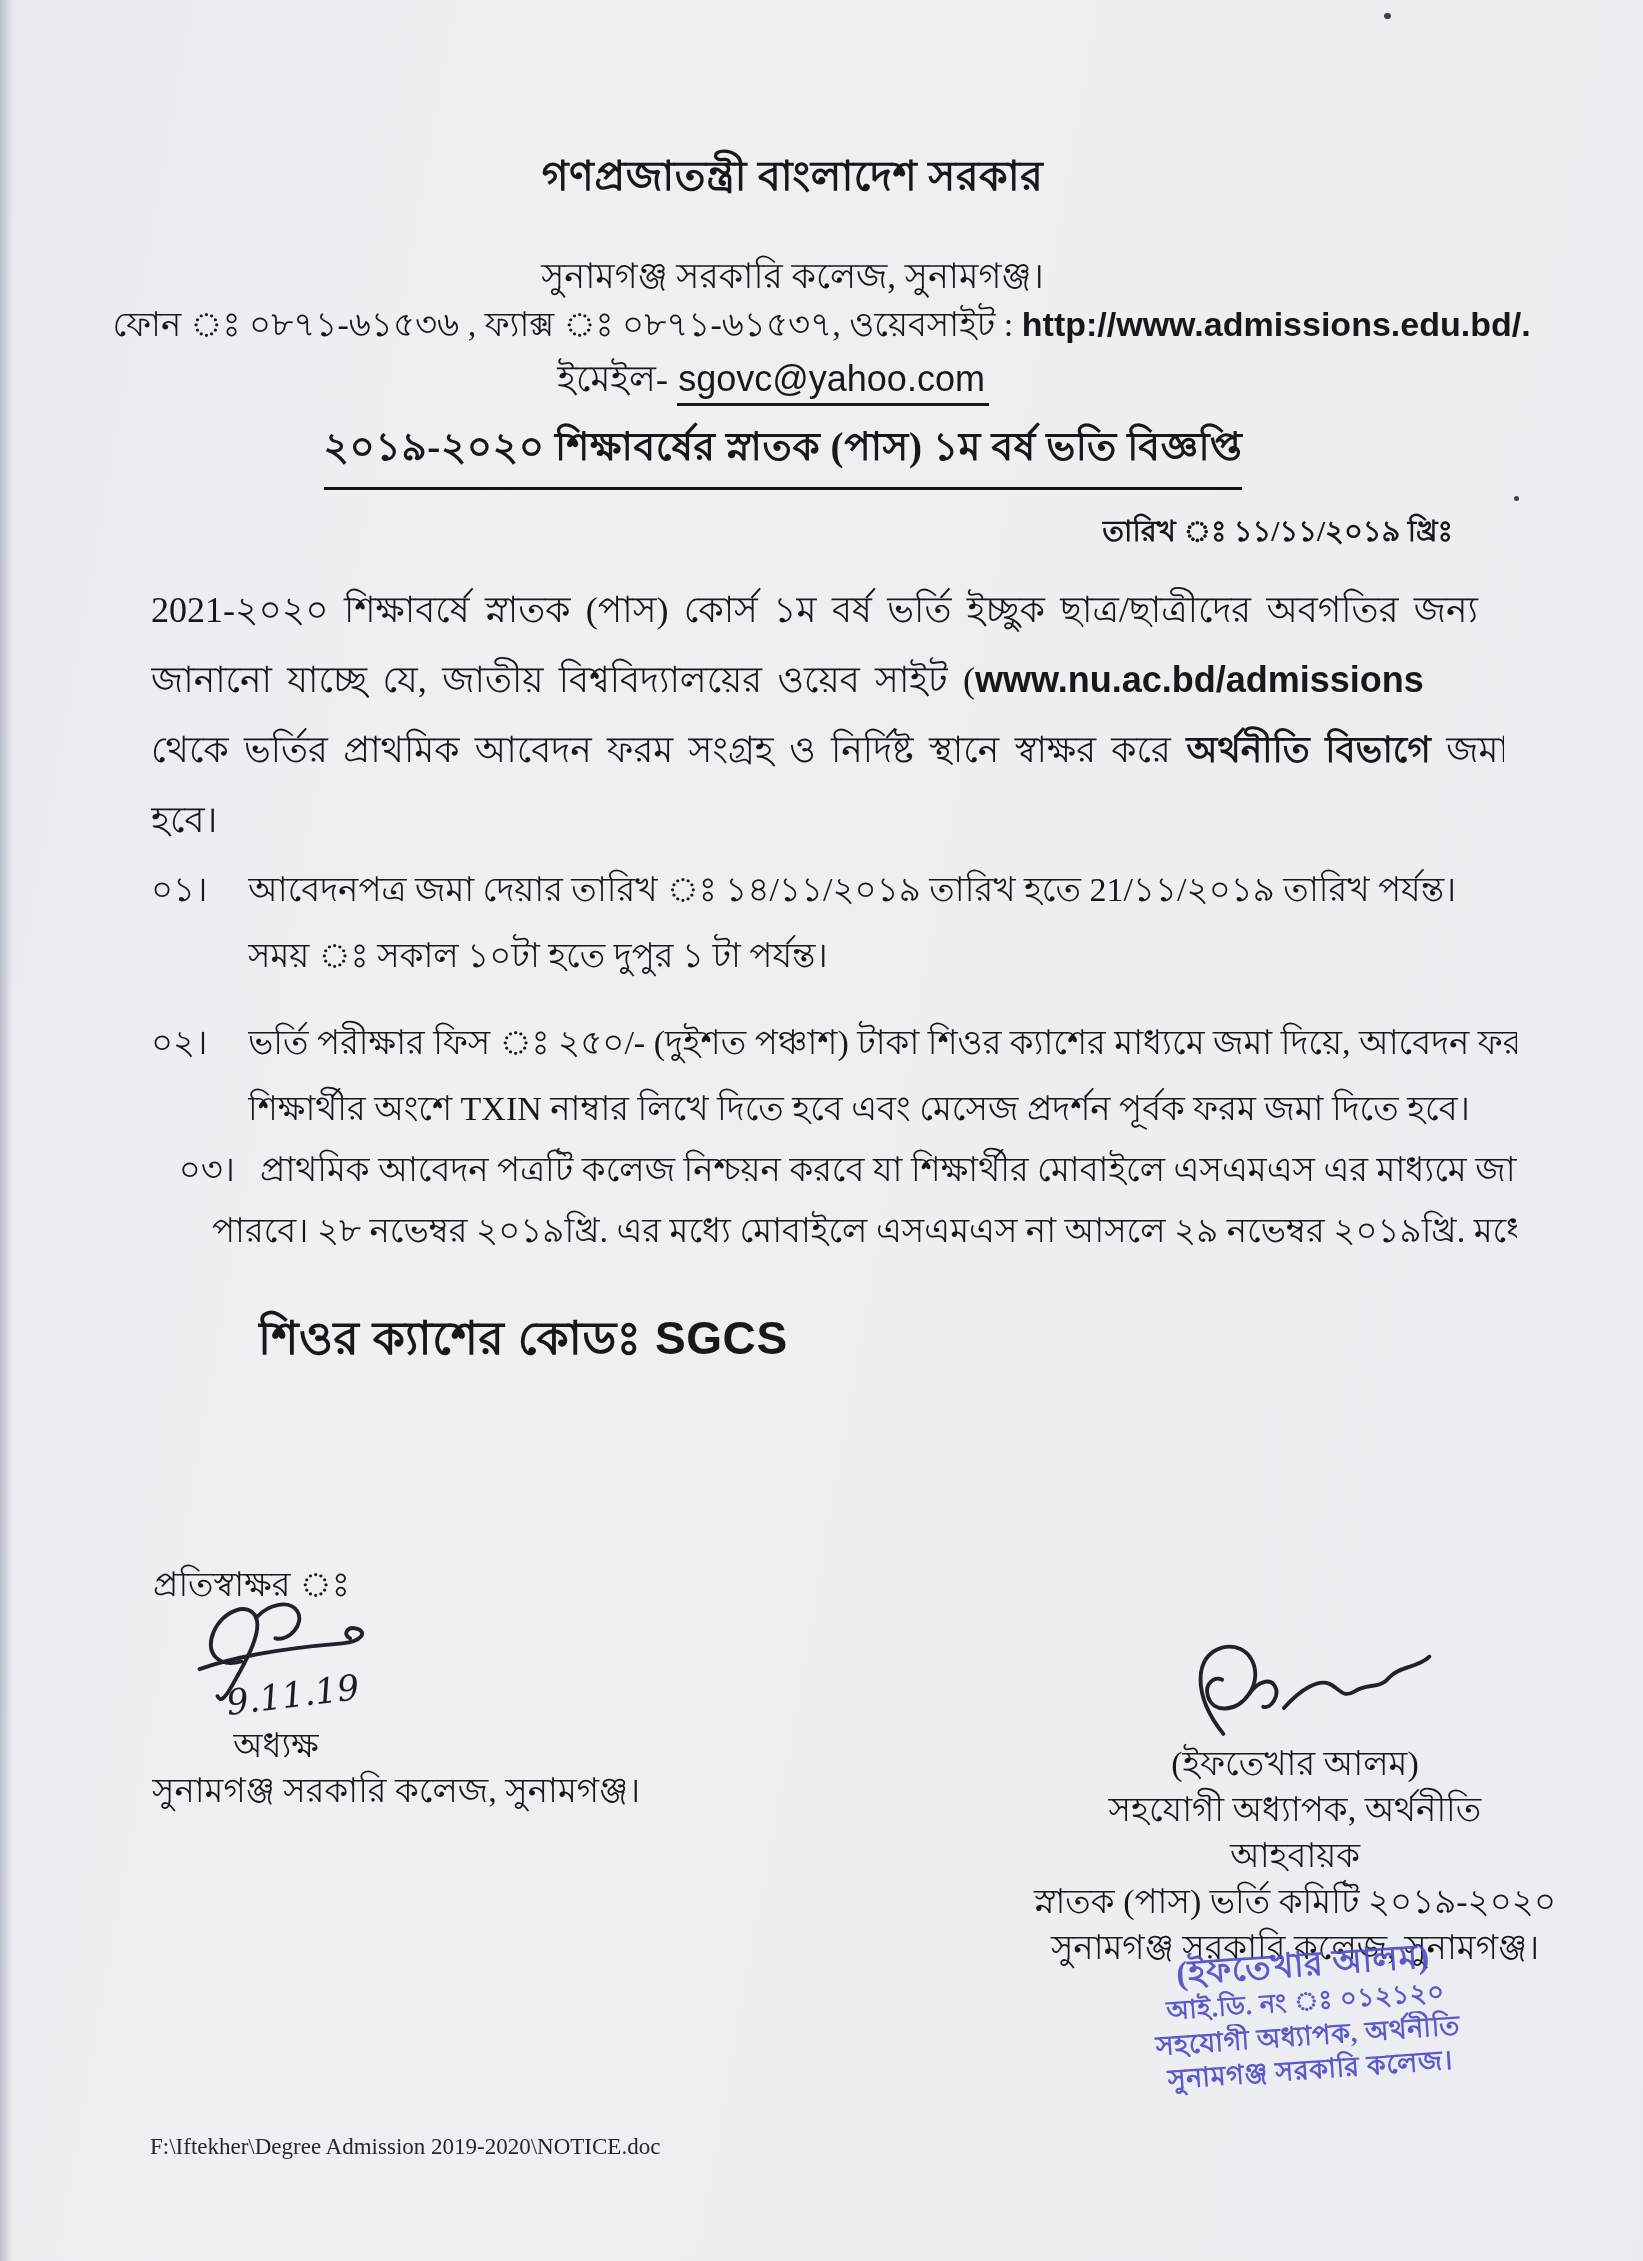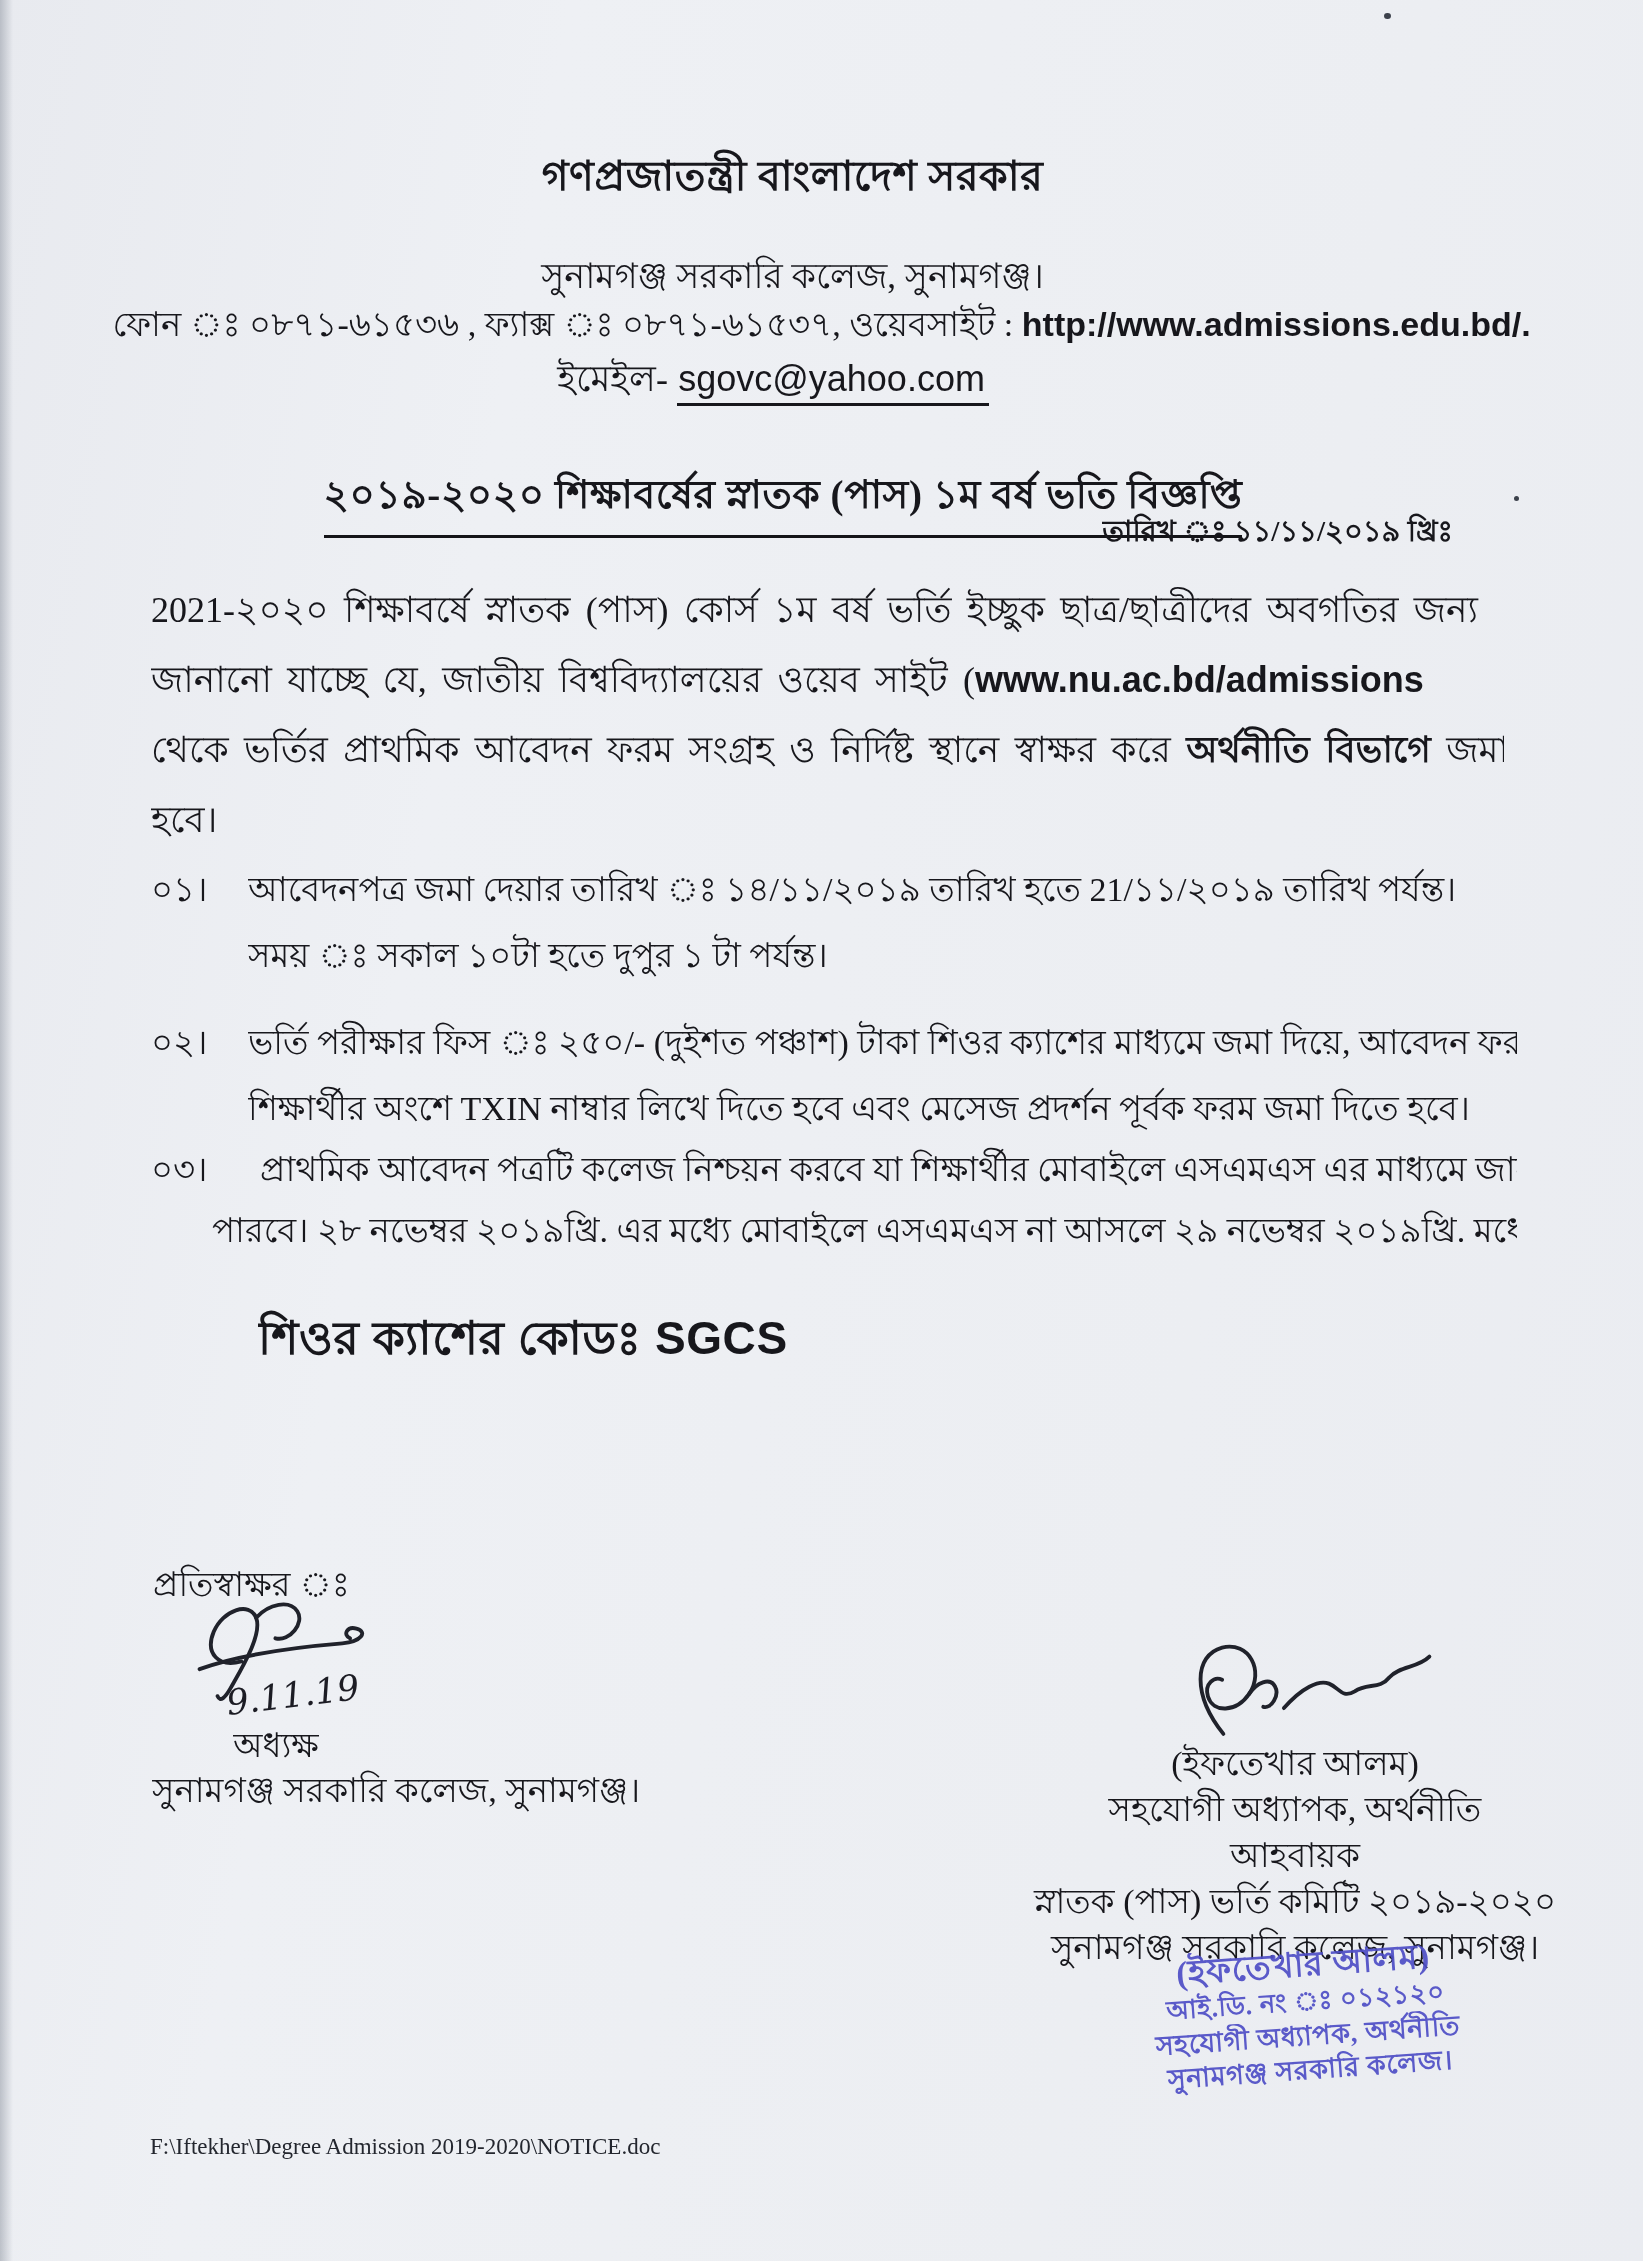--- a/index.html
+++ b/index.html
@@ -20,31 +20,31 @@
   .center{text-align:center;}
   .abs{position:absolute;}
 
   .head-gov{left:0;right:58px;top:144px;font-size:41px;font-weight:bold;letter-spacing:0.6px;}
   .head-office{left:0;right:58px;top:204px;font-size:31px;}
   .head-college{left:0;right:58px;top:249px;font-size:35px;}
   .head-contact{left:0;right:0;top:298px;font-size:34px;}
   .head-email{left:0;right:97px;top:351px;font-size:36px;}
   .u-email{display:inline-block;border-bottom:3.9px solid #17171c;padding:0 3.9px 2.6px 1.3px;}
 
-  .title-row{left:0;right:77px;top:464px;}
+  .title-row{left:0;right:77px;top:416px;}
   .title-text{display:inline-block;font-size:39px;font-weight:bold;
     border-bottom:3.9px solid #141418;padding-bottom:6.4px;letter-spacing:0.6px;}
   .date-row{right:190px;top:508px;font-size:29px;font-weight:bold;}
 
   .intro{left:151px;width:1353px;top:575px;font-size:36px;}
   .intro .line{height:70px;line-height:70px;word-spacing:6.4px;}
   .u-link{display:inline-block;border-bottom:4.5px solid #141418;padding-bottom:1.3px;}
 
   .item{left:151px;width:1366px;font-size:34px;}
-  .item-1{top:857px;} .item-2{top:1010px;} .item-3{top:1139px;}
+  .item-1{top:857px;} .item-2{top:1010px;} .item-3{top:1139px;text-align:right;}
   .item .num{position:absolute;left:0;top:0;width:84px;}
   .item .body-1{margin-left:97px;} 
   .item-1 .line,.item-2 .line{height:66px;line-height:66px;}
   .item-3 .line{height:61px;line-height:61px;}
   .item-3 .body-1{margin-left:61px;}
   .item-3 .first{padding-left:48px;}
 
   .surecash{left:258px;top:1303px;font-size:46px;font-weight:bold;letter-spacing:0.6px;}
 
   .countersign{left:153px;top:1558px;font-size:34px;}

